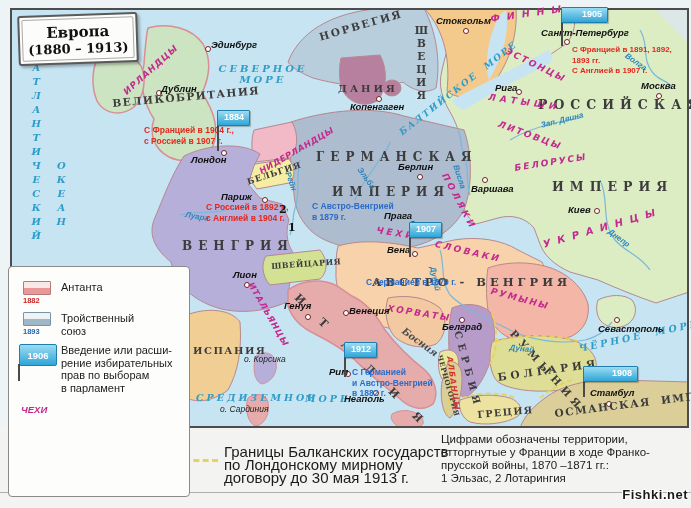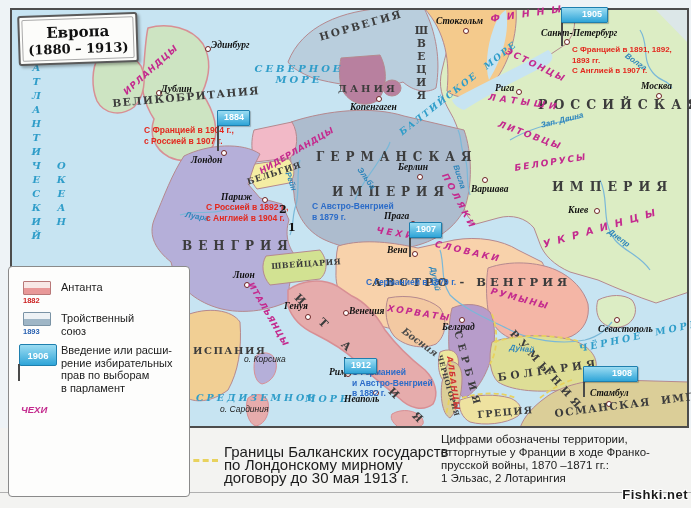--- a/index.html
+++ b/index.html
@@ -2,28 +2,28 @@
 <html><head>
 <meta charset="utf-8">
 <style>
   html,body{margin:0;padding:0;background:#dfe7ec;}
   .stage{position:relative;width:691px;height:508px;background:#eef3f6;overflow:hidden;
          font-family:"Liberation Sans",sans-serif;}
   
   .map-svg{position:absolute;left:10px;top:8px;z-index:1;}
   
   .lbl{position:absolute;z-index:5;white-space:pre;line-height:1.08;transform-origin:0 0;pointer-events:none;}
-  .lbl.ctr{text-align:center;white-space:pre-line;margin-left:36px;}
+  .lbl.ctr{text-align:center;white-space:pre-line;}
   .vert{writing-mode:vertical-rl;text-orientation:upright;}
   .sea{font-family:"DejaVu Serif",serif;font-style:italic;font-weight:bold;color:#2f9dc9;}
   .country,.region{font-family:"DejaVu Serif",serif;font-weight:bold;color:#3c3c3c;}
   .region{font-weight:600;font-style:italic;color:#4a4a4a;}
   .island{font-style:italic;font-size:8.5px;color:#222;}
   .people{font-family:"DejaVu Sans",sans-serif;font-style:italic;font-weight:bold;color:#c42a8e;}
-  .city{font-style:italic;font-weight:600;font-size:9.5px;color:#101010;font-family:Liberation Serif, serif;}
+  .city{font-style:italic;font-weight:600;font-size:9.5px;color:#101010;}
   .river{font-style:italic;font-weight:bold;font-size:8px;color:#2f86bb;}
   .treaty{font-weight:bold;font-size:8.5px;line-height:10.5px;white-space:pre-line;}
   .t-red{color:#e3281e;}
   .t-blue{color:#2c6cc8;}
   .num{font-family:"DejaVu Serif",serif;font-weight:bold;font-size:11px;color:#111;}
   .citydot{position:absolute;width:4px;height:4px;border:1.4px solid #6e2424;border-radius:50%;
            background:#fff;z-index:4;}
   .flag{background:linear-gradient(180deg,#9bdcf2,#2fa5d8);border:1px solid #1e7fae;color:#fff;
         font-weight:bold;font-size:9px;font-style:normal;padding:2px 5px 2px 6px;border-radius:1px;
         z-index:6;box-shadow:1px 1px 1px rgba(0,0,0,.25);}
@@ -252,21 +252,21 @@
       <div class="lbl treaty t-blue treaty" style="left: 366px; top: 277px;">С Германией в 1879 г.</div>
       <div class="lbl treaty t-blue treaty" style="left: 352px; top: 367px;">С Германией
 и Австро-Венгрией
 в 1882 г.</div>
       <div class="lbl flag flag" style="left: 217px; top: 110px;">1884</div>
       <div class="flagpole" style="left: 217px; top: 125px; height: 26px;"></div>
       <div class="lbl flag flag" style="left: 561px; top: 7px; padding-left: 20px;">1905</div>
       <div class="flagpole" style="left: 561px; top: 22px; height: 24px;"></div>
       <div class="lbl flag flag" style="left: 409px; top: 222px;">1907</div>
       <div class="flagpole" style="left: 409px; top: 237px; height: 20px;"></div>
-      <div class="lbl flag flag" style="left: 344px; top: 342px; margin-top: 16px;">1912</div>
+      <div class="lbl flag flag" style="left: 344px; top: 342px;">1912</div>
       <div class="flagpole" style="left: 344px; top: 357px; height: 20px;"></div>
       <div class="lbl flag flag" style="left: 583px; top: 366px; padding-left: 28px;">1908</div>
       <div class="flagpole" style="left: 583px; top: 381px; height: 16px;"></div>
       <div class="lbl num" style="left: 279px; top: 204px;">2</div>
       <div class="lbl num" style="left: 288px; top: 222px;">1</div>
     </div>
 
   <div class="banner">
     <div class="t1">Европа</div>
     <div class="t2">(1880 – 1913)</div>

